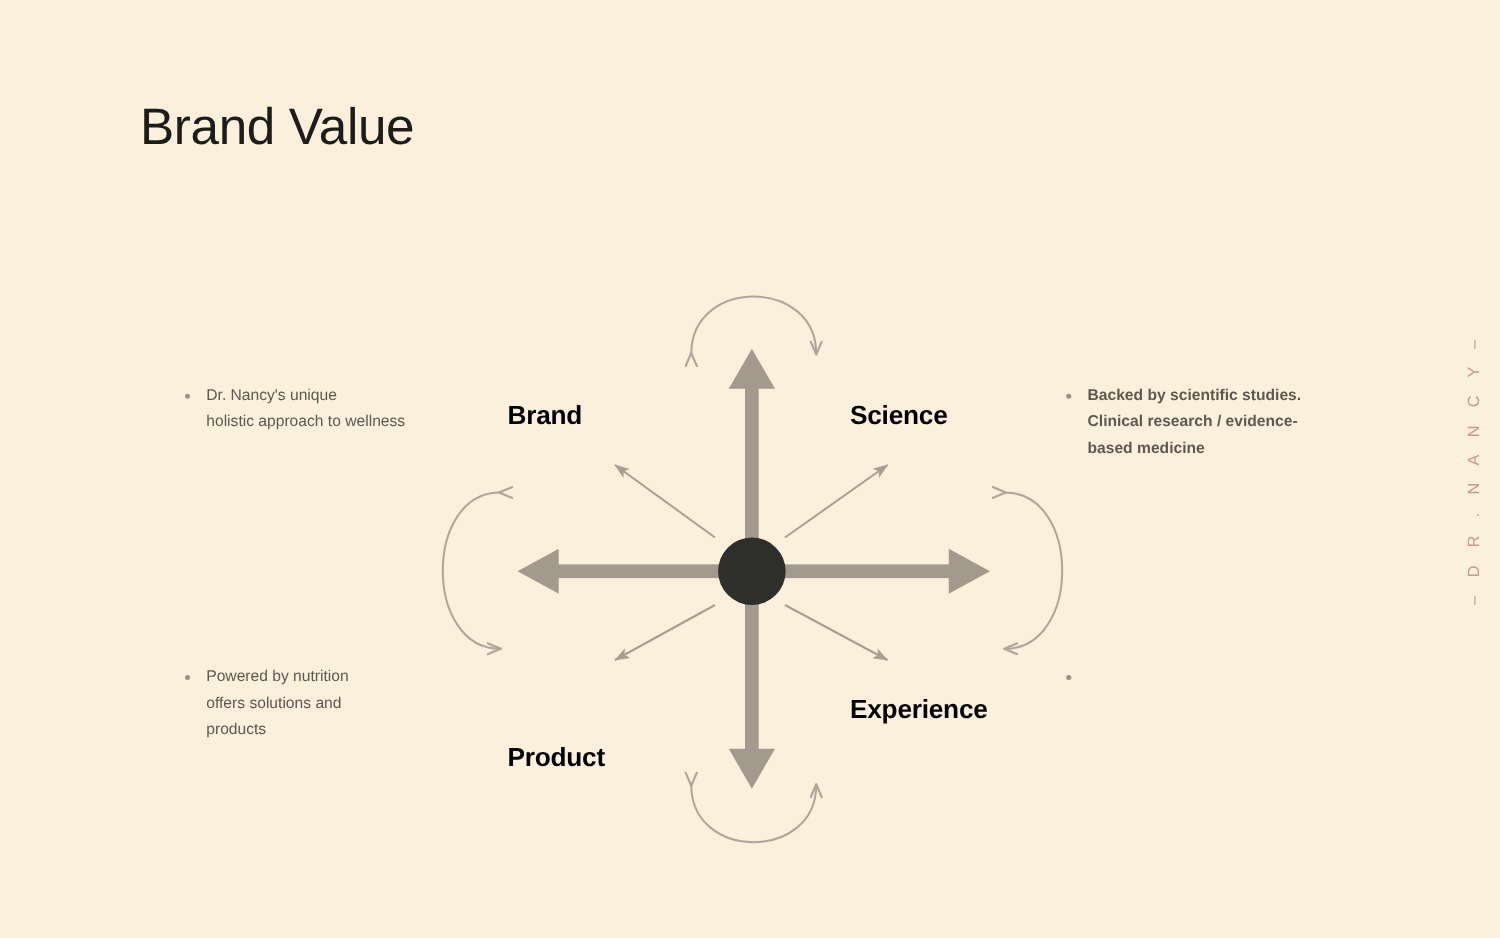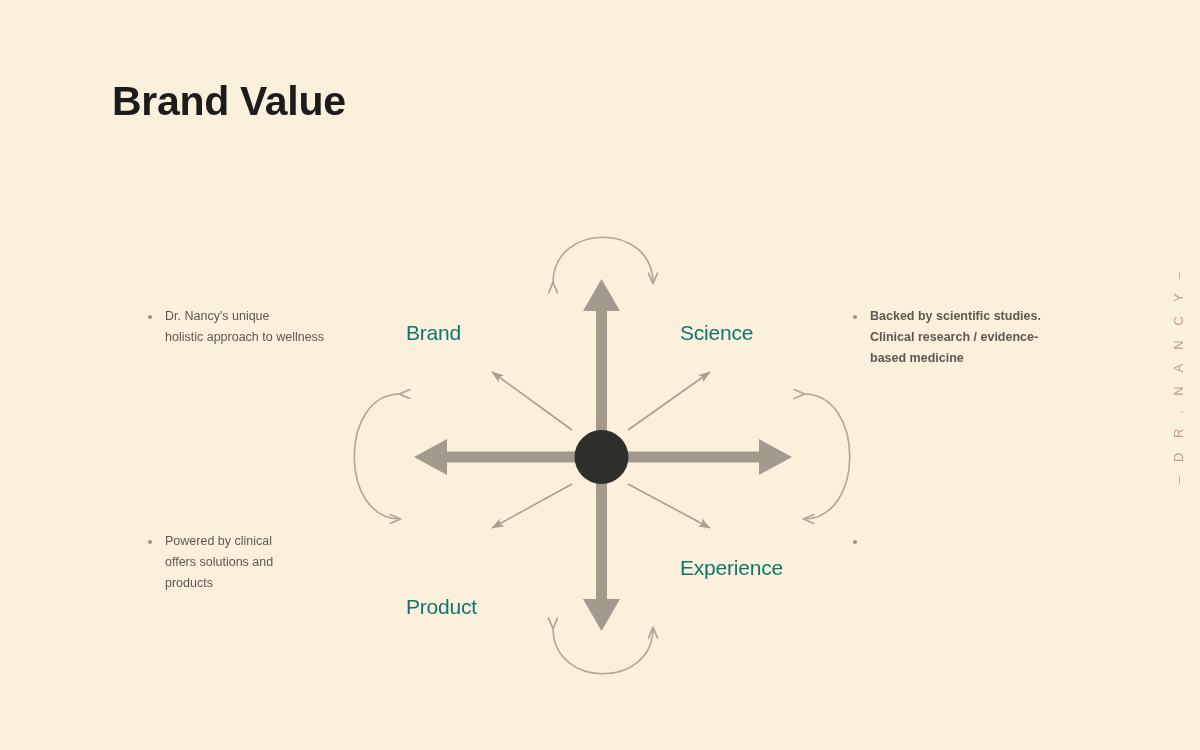--- a/index.html
+++ b/index.html
@@ -22,21 +22,21 @@
     height: 750px;
     background: #faf0dc;
   }
 
   
   .page-title {
     position: absolute;
     left: 112px;
     top: 78px;
     font-size: 41px;
-    font-weight: 700;
+    font-weight: 400;
     letter-spacing: -0.3px;
     color: #1c1c1a;
     font-family: "Liberation Sans", sans-serif;
   }
 
   
   .diagram {
     position: absolute;
     left: 0;
     top: 0;
@@ -47,22 +47,22 @@
   .diagram svg {
     display: block;
     width: 1200px;
     height: 750px;
   }
 
   
   .quad-label {
     position: absolute;
     font-size: 21px;
-    font-weight: 400;
-    color: #0f766e;
+    font-weight: 700;
+    color: #000000;
     letter-spacing: -0.2px;
     white-space: nowrap;
   }
   .quad-brand      { left: 406px; top: 321px; }
   .quad-science    { left: 680px; top: 321px; }
   .quad-product    { left: 406px; top: 556px; margin-top: 39px; }
   .quad-experience { left: 680px; top: 556px; }
 
   
   .note {
@@ -170,21 +170,21 @@
     <span class="note-dot"></span>
     <div class="note-text">
       <div>Dr. Nancy's unique</div>
       <div>holistic approach to wellness</div>
     </div>
   </div>
 
   <div class="note note-bottom-left">
     <span class="note-dot"></span>
     <div class="note-text">
-      <div>Powered by clinical</div>
+      <div>Powered by nutrition</div>
       <div>offers solutions and</div>
       <div>products</div>
     </div>
   </div>
 
   <div class="note note-top-right">
     <span class="note-dot"></span>
     <div class="note-text">
       <div>Backed by scientific studies.</div>
       <div>Clinical research / evidence-</div>

